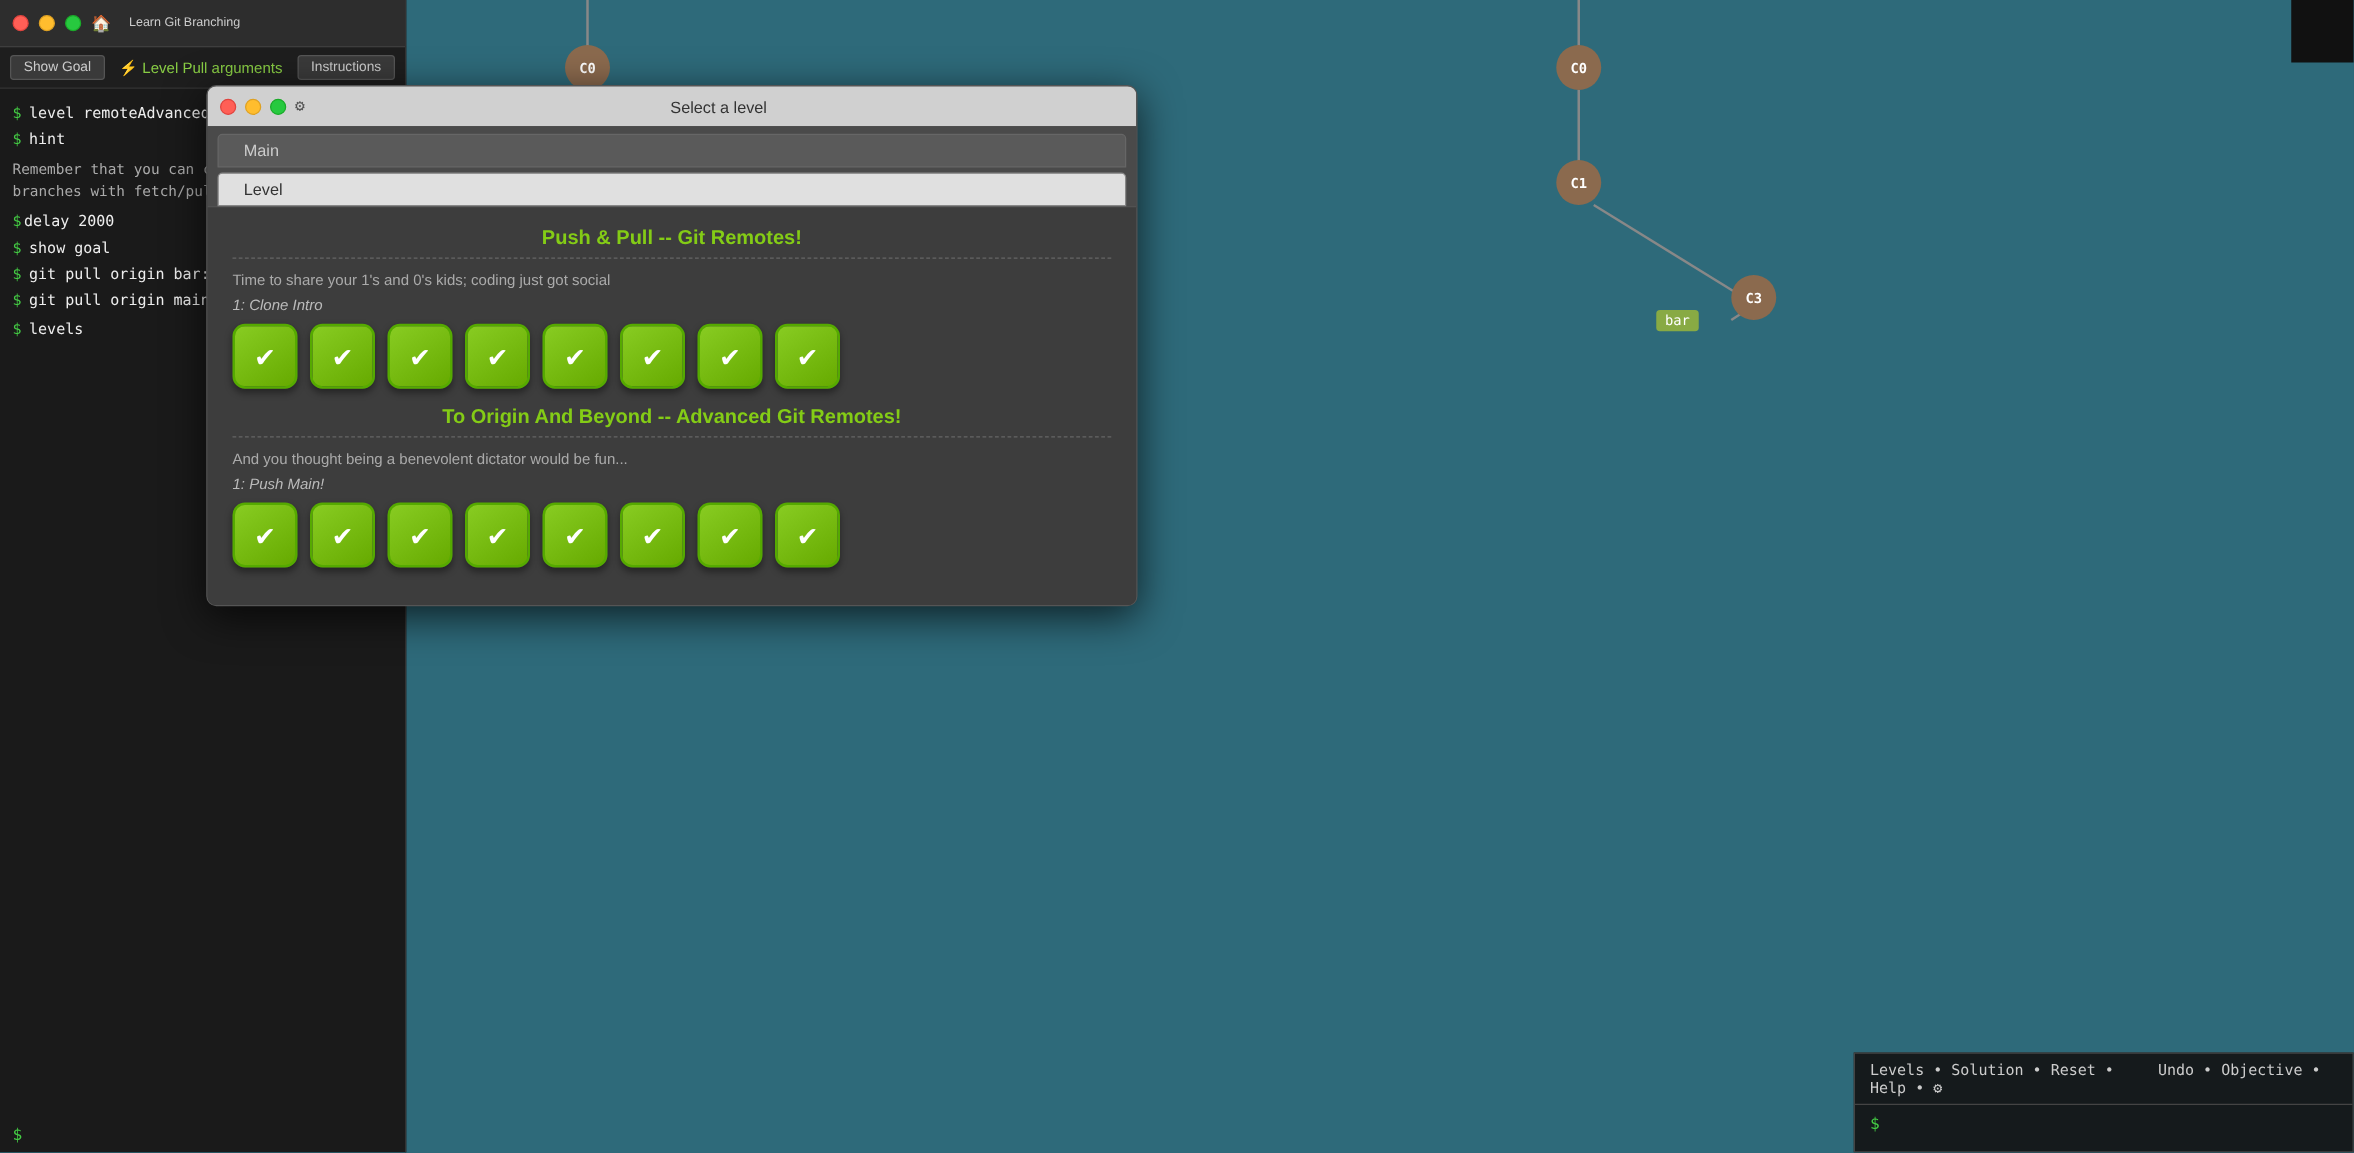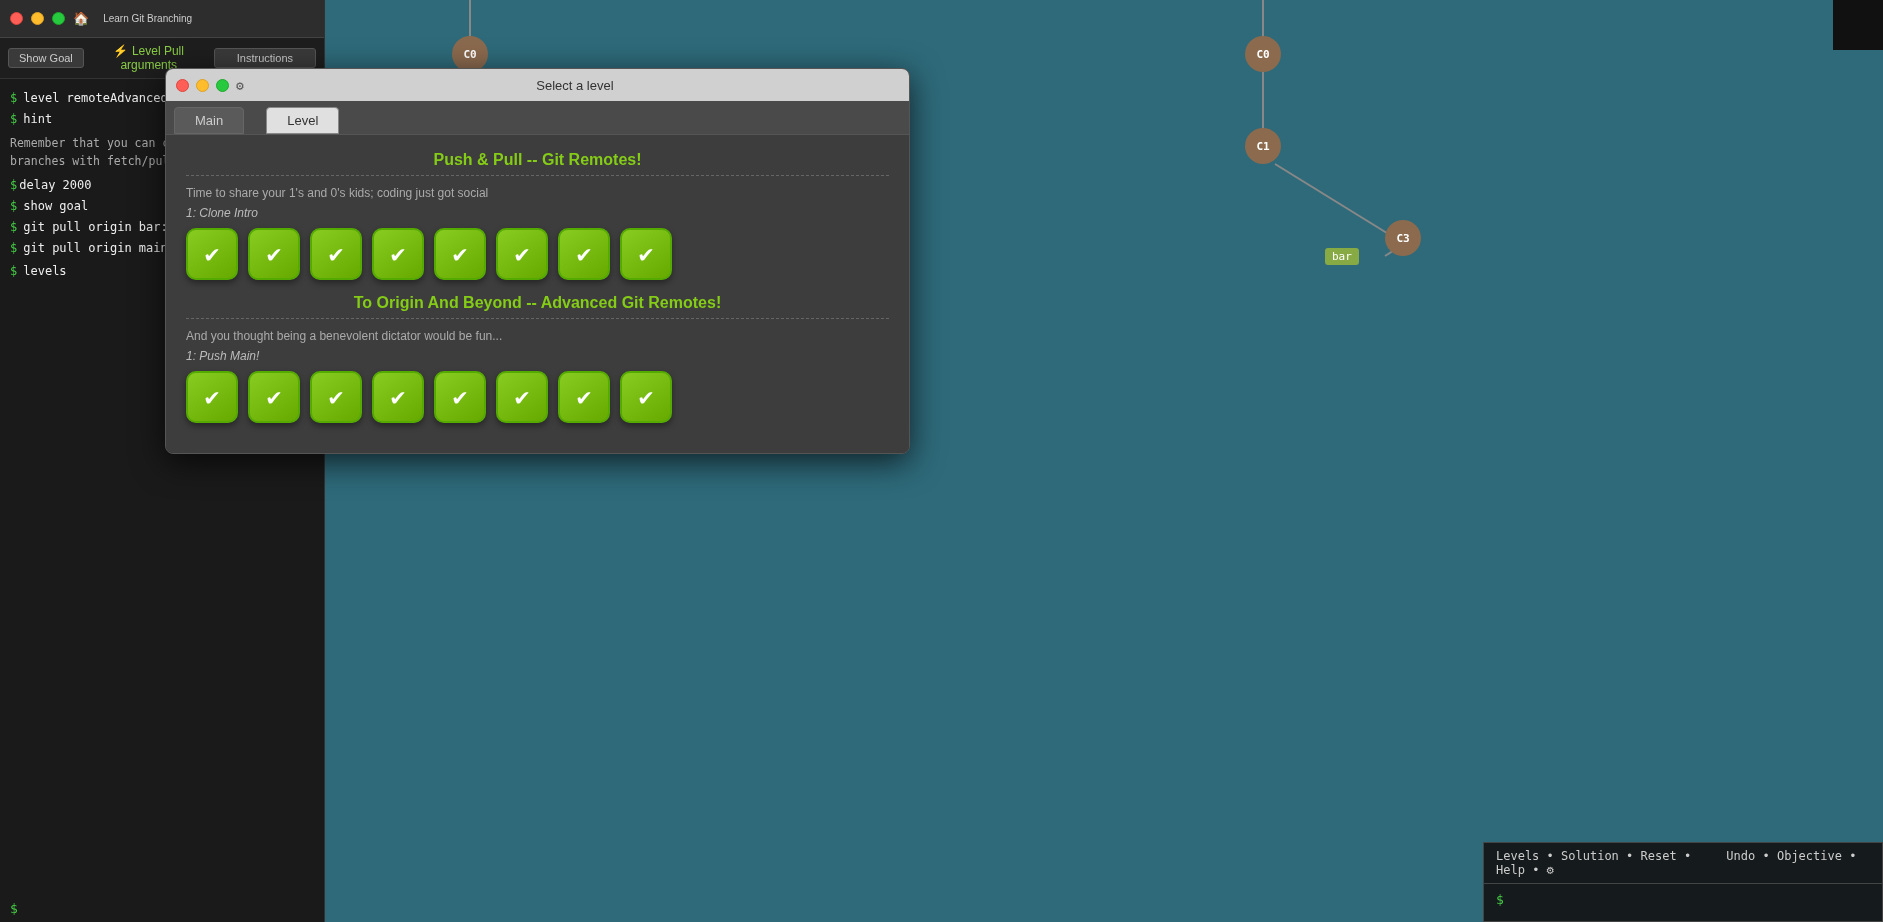--- a/index.html
+++ b/index.html
@@ -72,21 +72,21 @@
       flex: 1;
       text-align: center;
       color: #88cc44;
       font-size: 12px;
       font-family: sans-serif;
     }
     .btn-instructions {
       background: #3a3a3a;
       color: #ccc;
       border: 1px solid #555;
-      padding: 3px 22px;
+      padding: 3px 10px;
       font-size: 11px;
       cursor: pointer;
       font-family: sans-serif;
       border-radius: 3px;
     }
 
     .terminal-area {
       flex: 1;
       padding: 10px;
       color: #eee;
@@ -164,21 +164,22 @@
       color: #333;
       font-family: sans-serif;
     }
     .gear-icon { font-size: 13px; color: #555; }
 
     .modal-tabs {
       display: flex;
       background: #4a4a4a;
       border-bottom: 1px solid #555;
       padding: 6px 8px 0;
-      gap: 22px;
+      gap: 4px;
+      flex-direction: column;
     }
     .tab {
       padding: 5px 20px;
       font-size: 13px;
       font-family: sans-serif;
       border-radius: 4px 4px 0 0;
       cursor: pointer;
       border: 1px solid transparent;
     }
     .tab-inactive {

